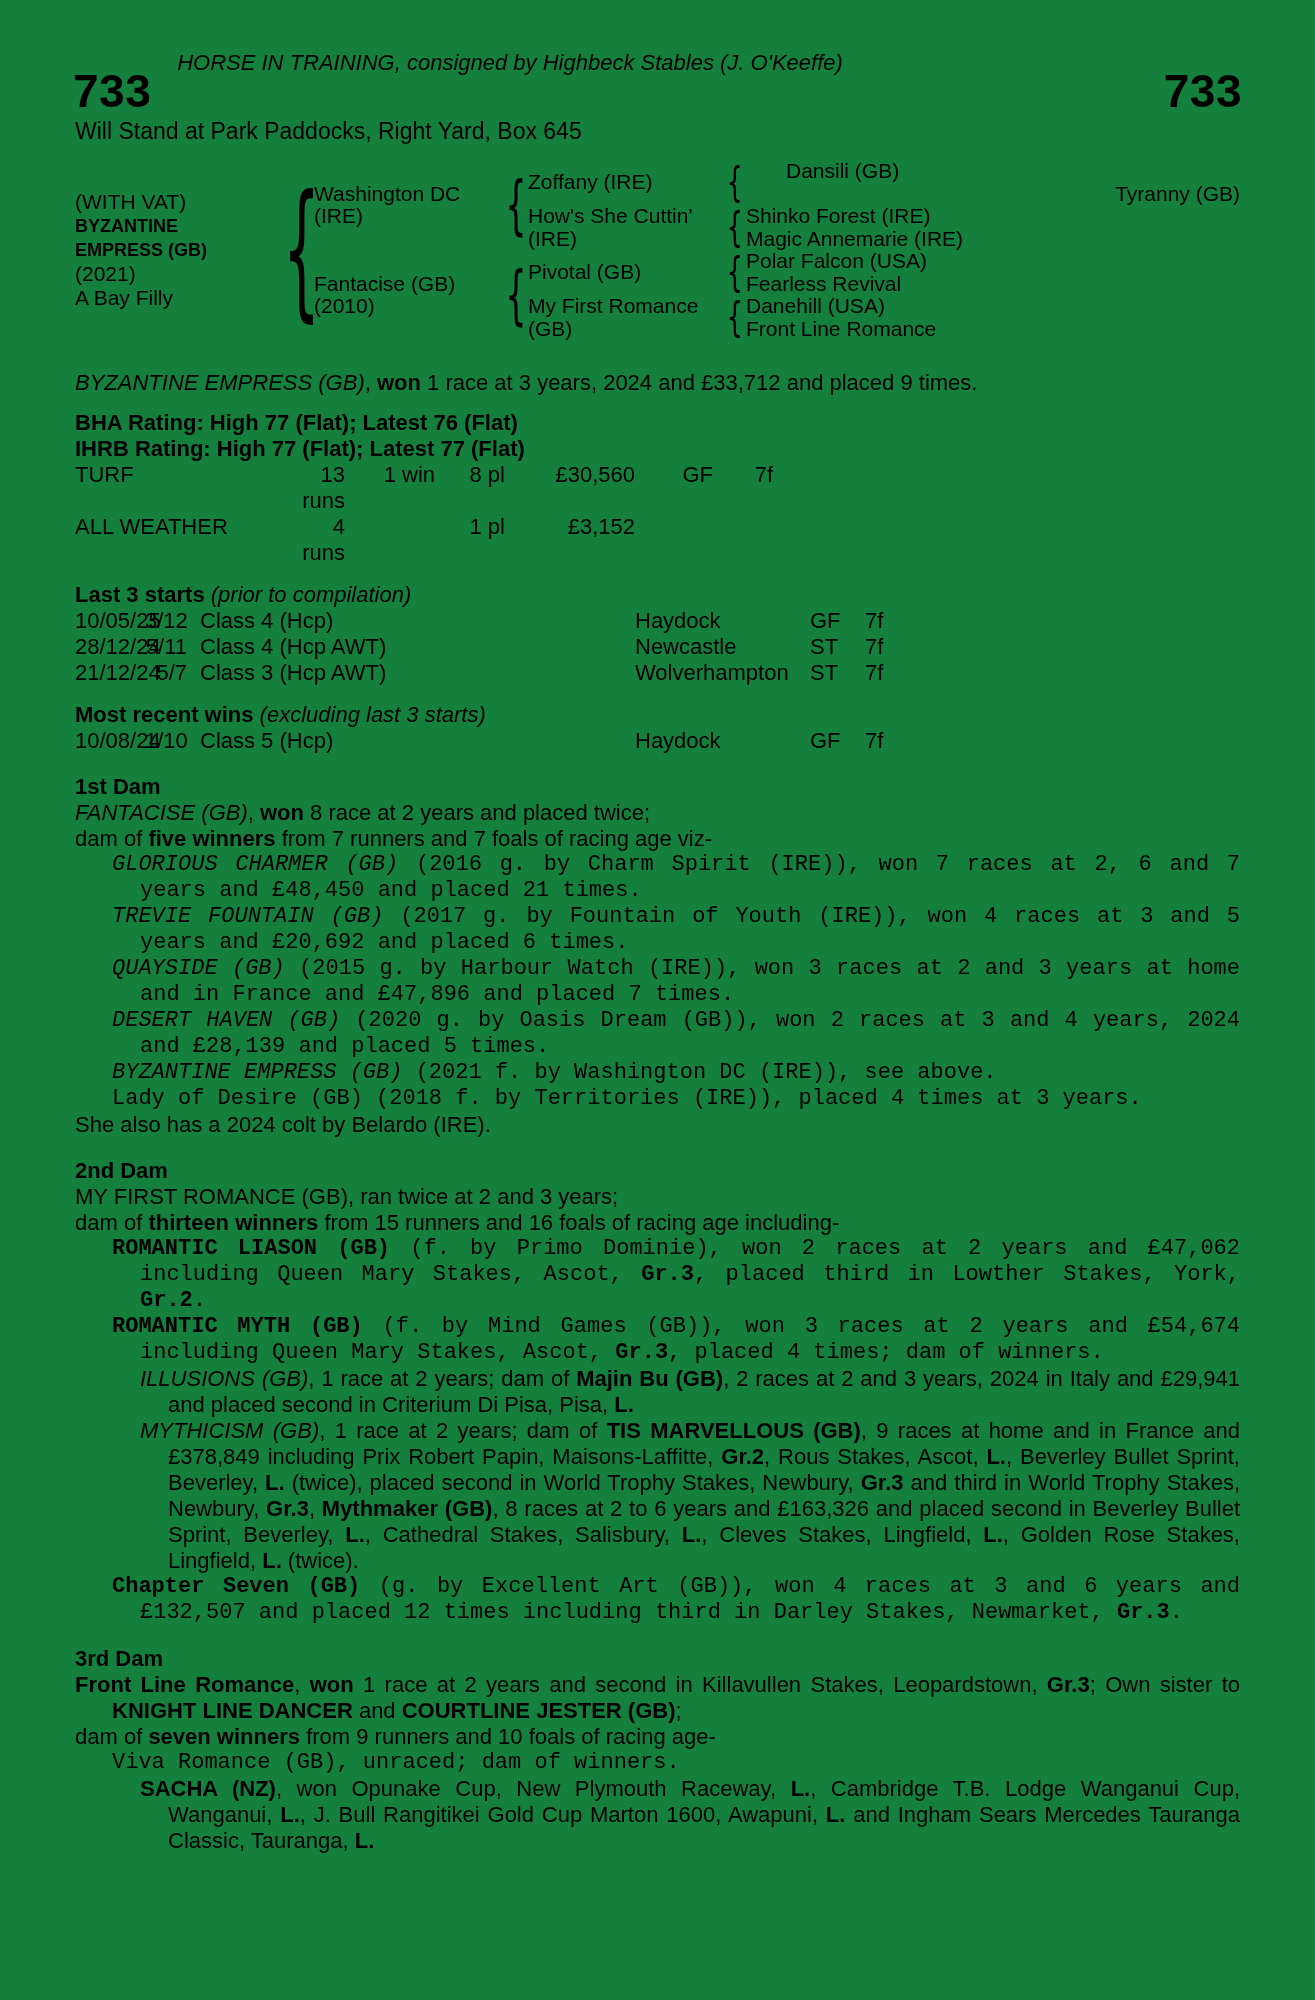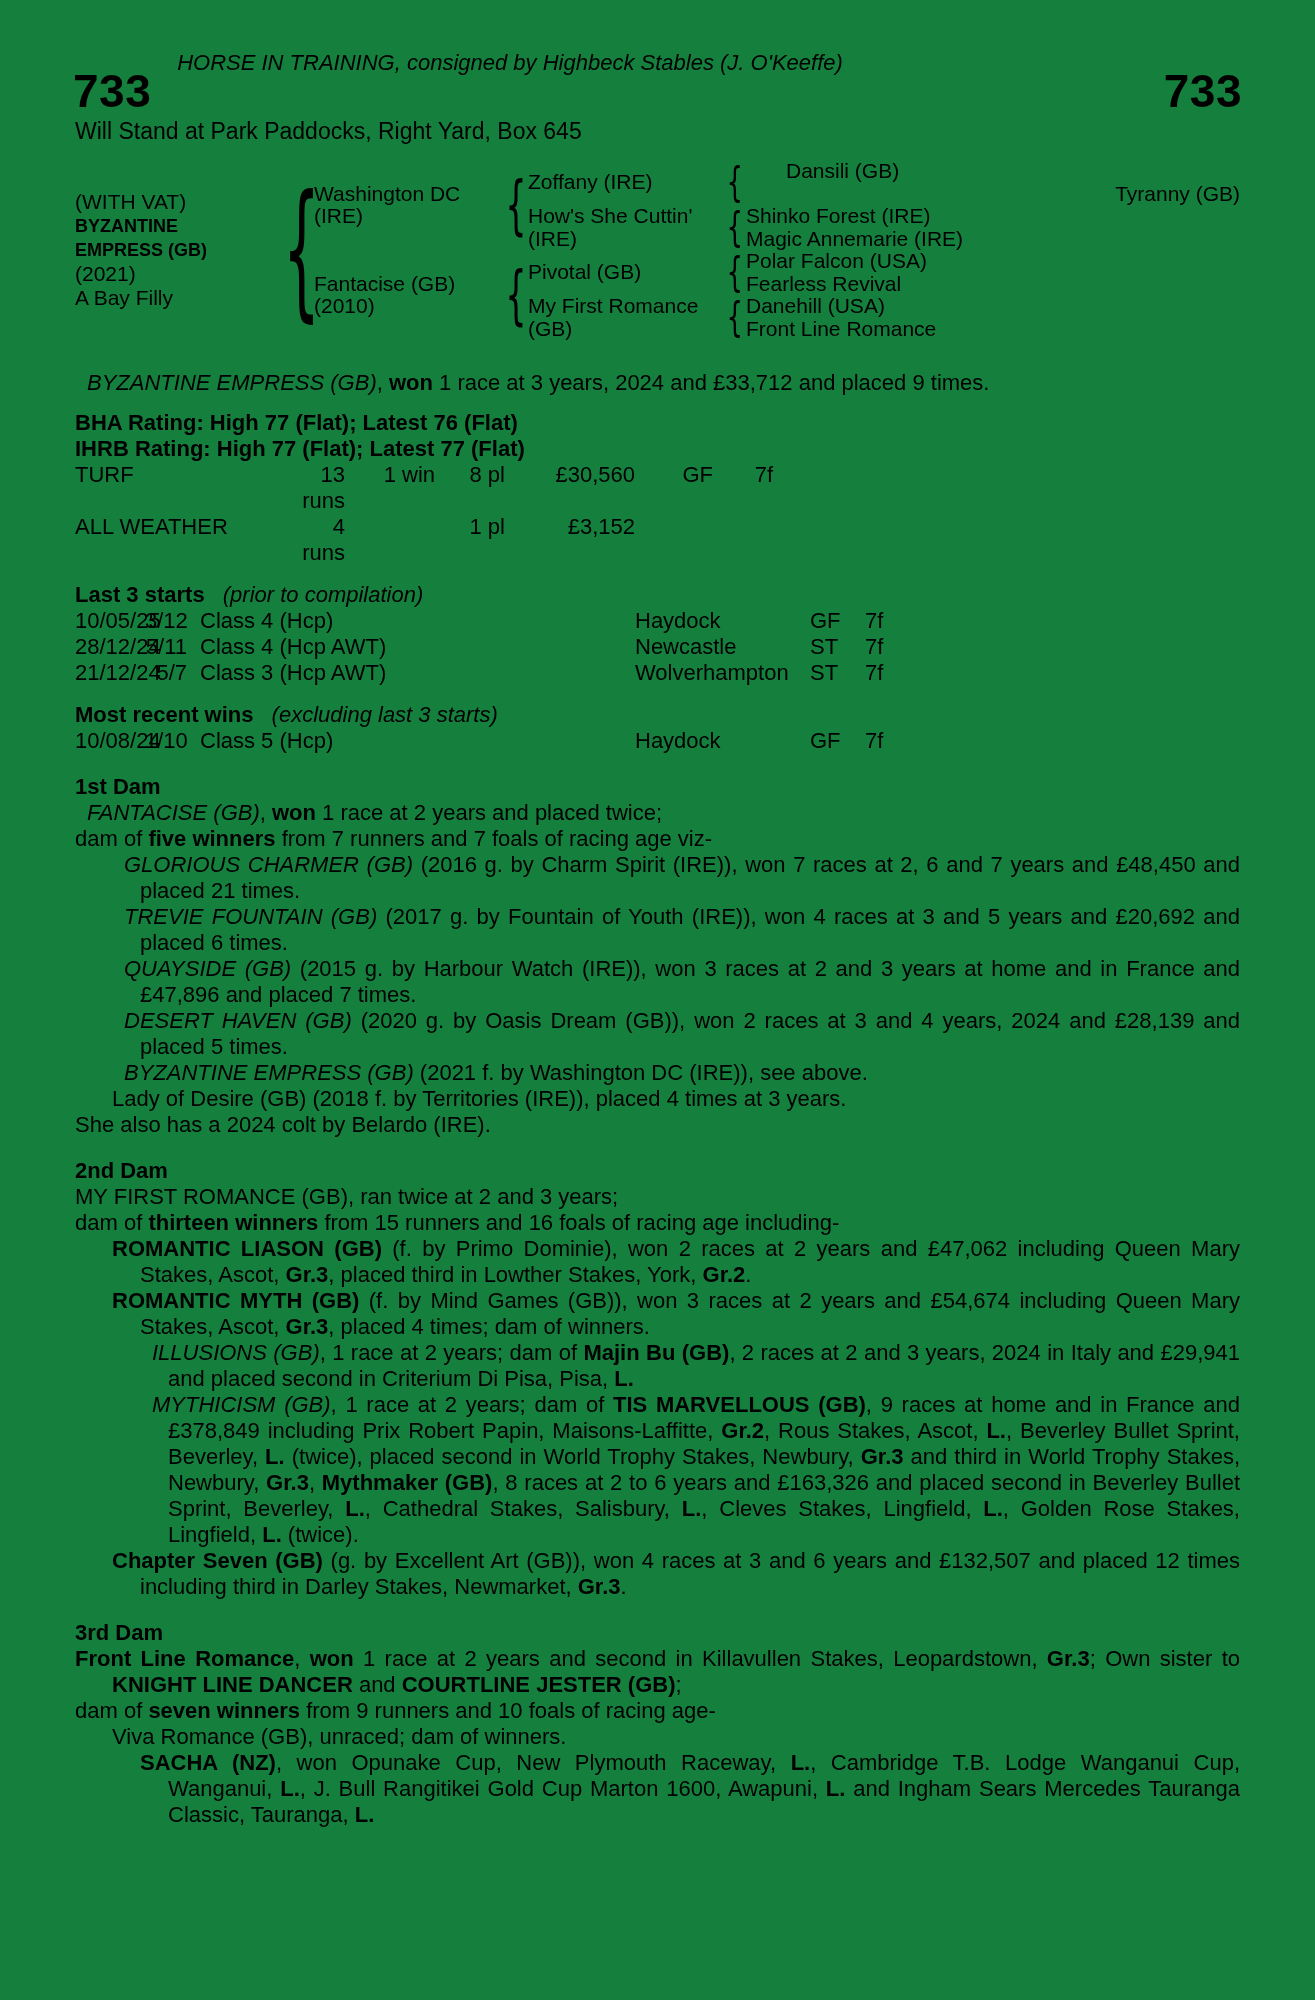--- a/index.html
+++ b/index.html
@@ -2,21 +2,21 @@
 <html><head>
 <meta charset="utf-8">
 <style>
   html,body{margin:0;padding:0;background:#ffffff;}
   .page{
     width:1315px;height:2000px;background:#15803d;color:#000;
     font-family:"Liberation Sans", sans-serif;font-size:22px;line-height:26px;
     box-sizing:border-box;padding-top:50px;overflow:hidden;
   }
   .b{font-weight:700;}
-  .i{font-style:italic;margin-left:12px;}
+  .i{font-style:italic;}
   .content{padding:0 75px;}
   .consign{font-style:italic;text-align:center;width:880px;margin-left:70px;font-size:22px;}
   .lot-row{display:flex;justify-content:space-between;align-items:flex-start;padding:0 73px;margin-top:-8px;}
   .lot{font-weight:700;font-size:46px;line-height:46px;letter-spacing:.5px;}
   .stand{font-weight:400;font-size:23px;margin-top:4px;}
   
   .pedigree{
     display:grid;
     grid-template-columns:215px 24px 190px 24px 196px 22px auto;
     grid-auto-rows:22.5px;
@@ -43,21 +43,21 @@
   .ratings{margin-top:14px;font-weight:700;}
   .rec-row{display:grid;grid-template-columns:215px 55px 90px 70px 130px 78px 60px;}
   .ra-r{text-align:right;}
   .sec{margin-top:16px;}
   .start-row{display:grid;grid-template-columns:70px 42px 448px 175px 55px 50px;}
   .st-pos{text-align:right;}
   .st-cls{padding-left:13px;}
   .dam{margin-top:20px;}
   .h{font-weight:700;}
   .hang{padding-left:37px;text-indent:-37px;}
-  .e1{padding-left:65px;text-indent:-28px;}
+  .e1{padding-left:65px;text-indent:-28px;font-family:Liberation Mono, monospace;}
   .e2{padding-left:93px;text-indent:-28px;}
 </style>
 </head>
 <body>
 
 <div class="page">
 
   <div class="consign">HORSE IN TRAINING, consigned by Highbeck Stables (J. O'Keeffe)</div>
 
   <div class="lot-row">
@@ -187,21 +187,21 @@
         <span class="st-pos">1/10</span>
         <span class="st-cls">Class 5 (Hcp)</span>
         <span>Haydock</span>
         <span>GF</span>
         <span>7f</span>
       </div>
     </div>
 
     <div class="dam">
       <div class="h">1st Dam</div>
-      <div class="para"><span class="i">FANTACISE (GB)</span><span>, </span><span class="b">won</span><span> 1 race at 2 years and placed twice;</span></div>
+      <div class="para"><span class="i">FANTACISE (GB)</span><span>, </span><span class="b">won</span><span> 8 race at 2 years and placed twice;</span></div>
       <div class="para"><span>dam of </span><span class="b">five winners</span><span> from 7 runners and 7 foals of racing age viz-</span></div>
       <div class="para e1"><span class="i">GLORIOUS CHARMER (GB)</span><span> (2016 g. by Charm Spirit (IRE)), won 7 races at 2, 6 and 7 years and £48,450 and placed 21 times.</span></div>
       <div class="para e1"><span class="i">TREVIE FOUNTAIN (GB)</span><span> (2017 g. by Fountain of Youth (IRE)), won 4 races at 3 and 5 years and £20,692 and placed 6 times.</span></div>
       <div class="para e1"><span class="i">QUAYSIDE (GB)</span><span> (2015 g. by Harbour Watch (IRE)), won 3 races at 2 and 3 years at home and in France and £47,896 and placed 7 times.</span></div>
       <div class="para e1"><span class="i">DESERT HAVEN (GB)</span><span> (2020 g. by Oasis Dream (GB)), won 2 races at 3 and 4 years, 2024 and £28,139 and placed 5 times.</span></div>
       <div class="para e1"><span class="i">BYZANTINE EMPRESS (GB)</span><span> (2021 f. by Washington DC (IRE)), see above.</span></div>
       <div class="para e1"><span>Lady of Desire (GB) (2018 f. by Territories (IRE)), placed 4 times at 3 years.</span></div>
       <div class="para">She also has a 2024 colt by Belardo (IRE).</div>
     </div>
 

